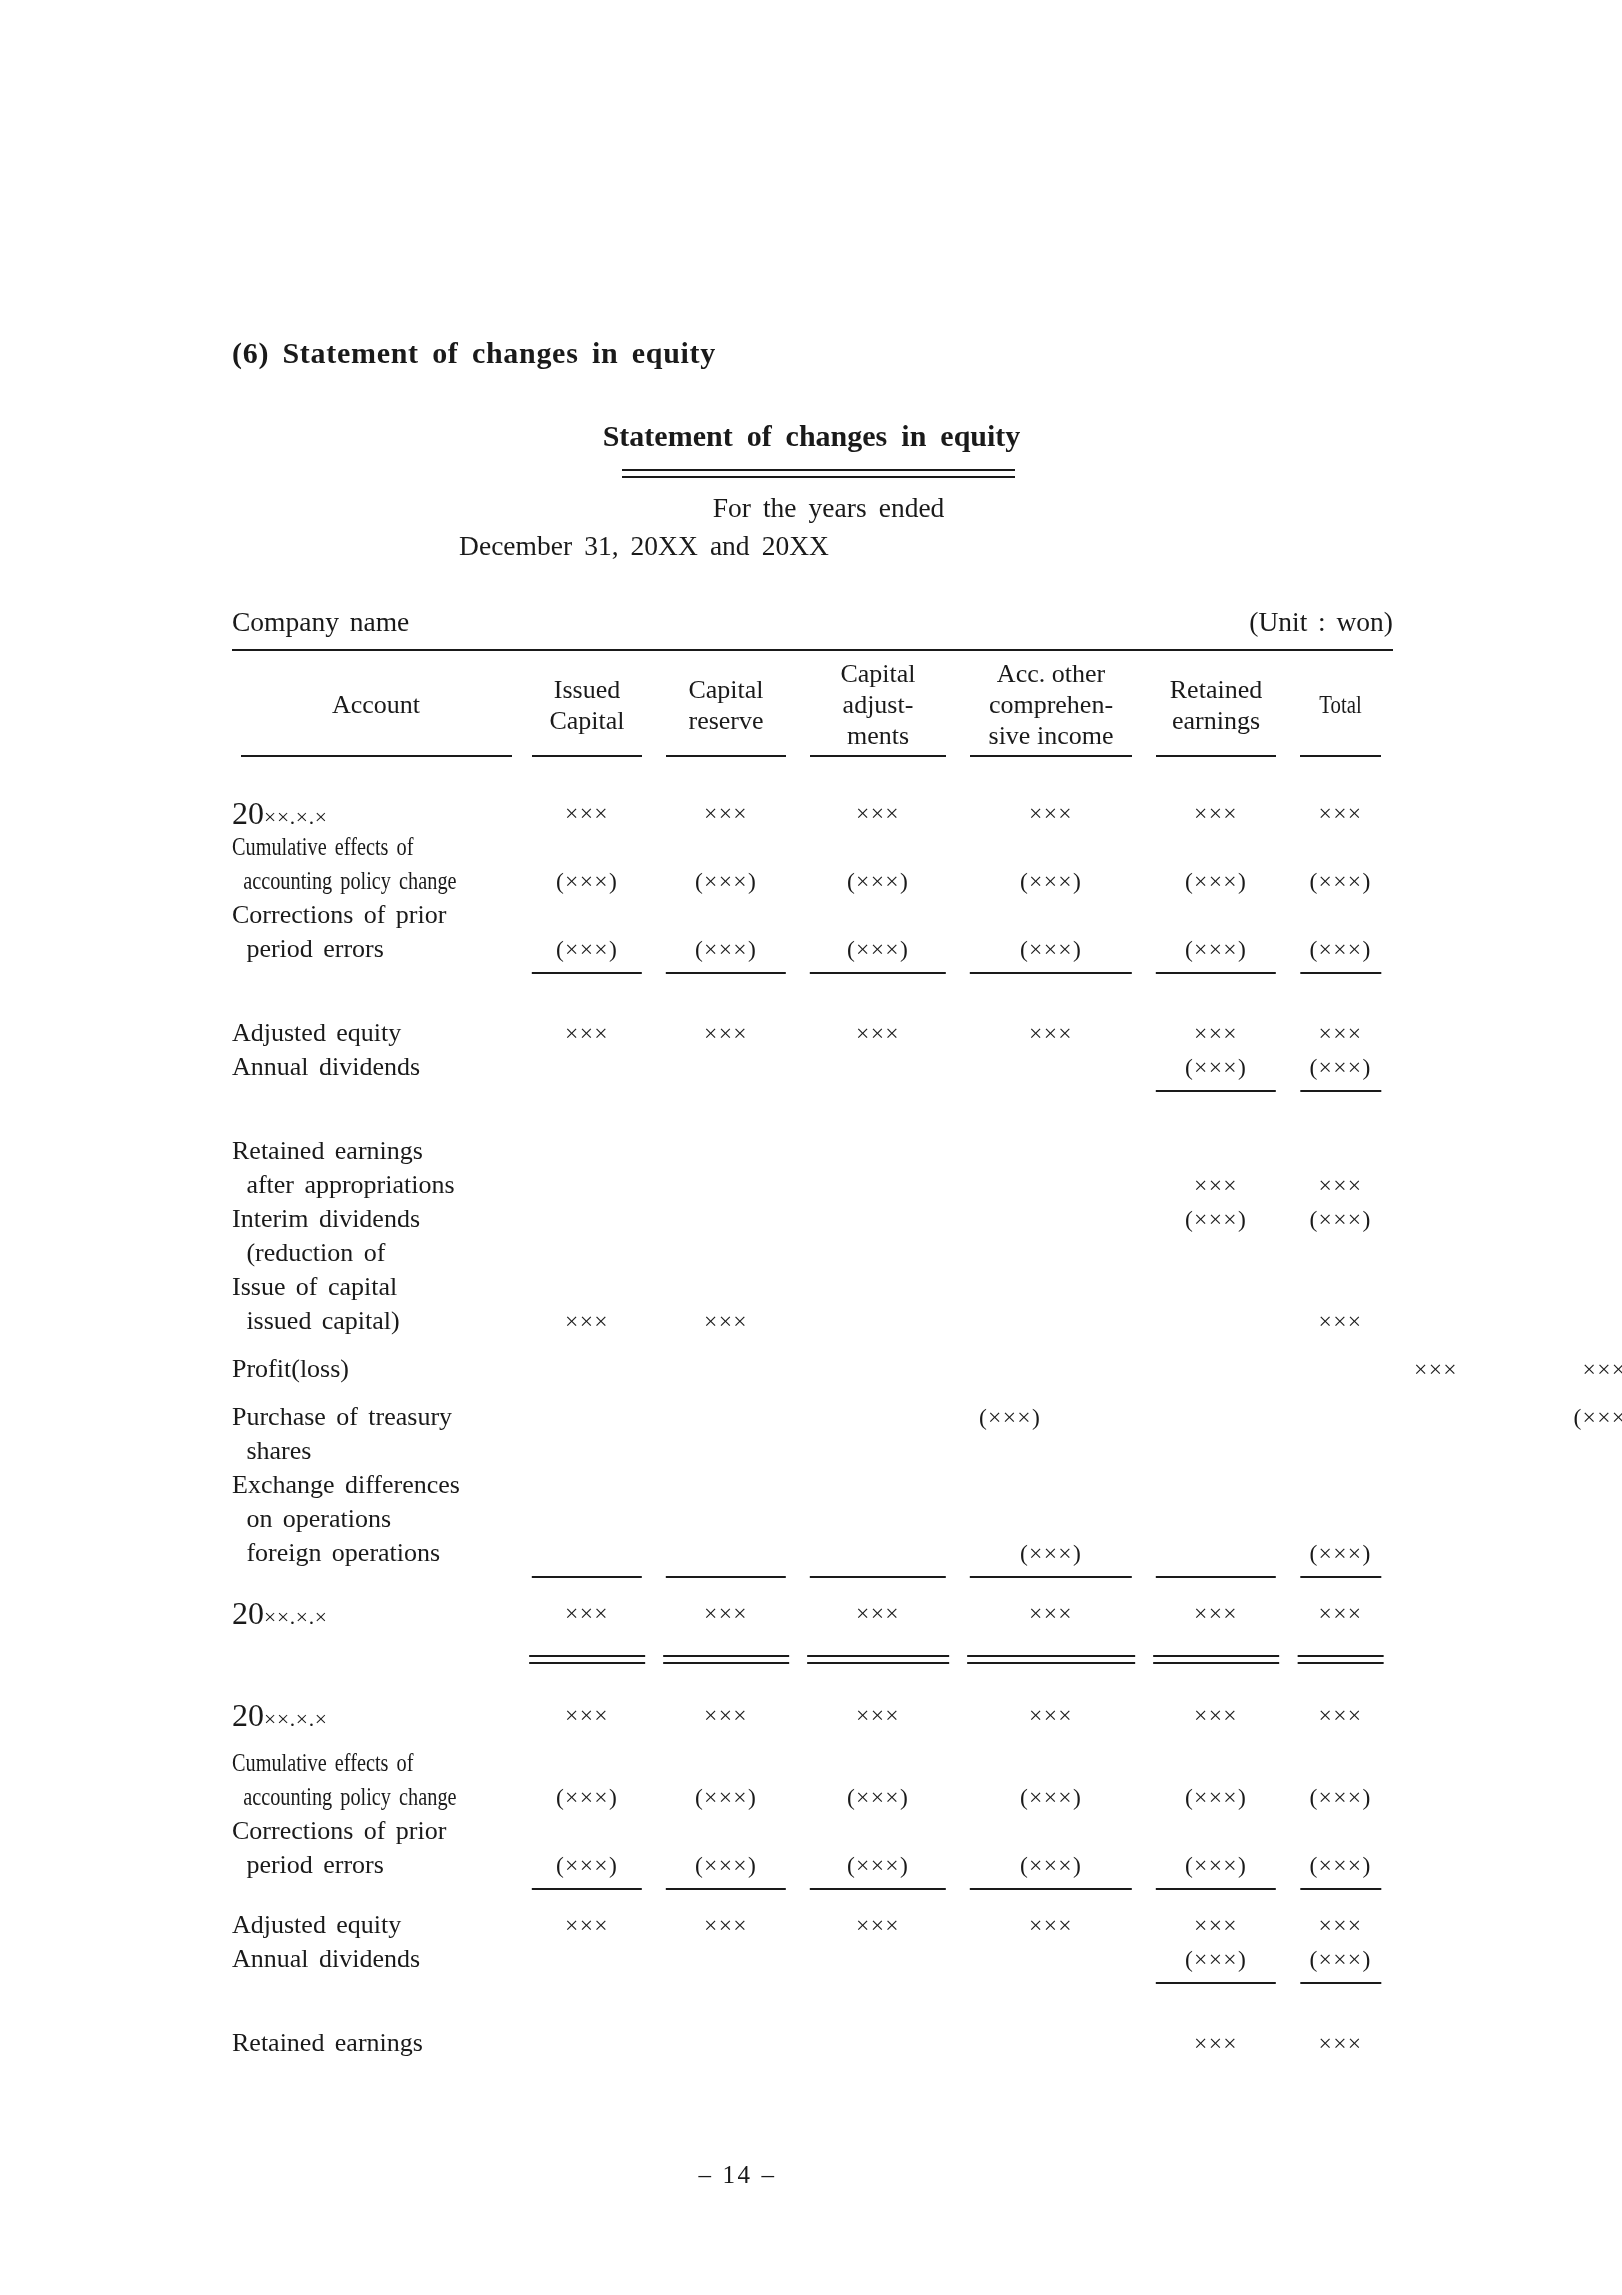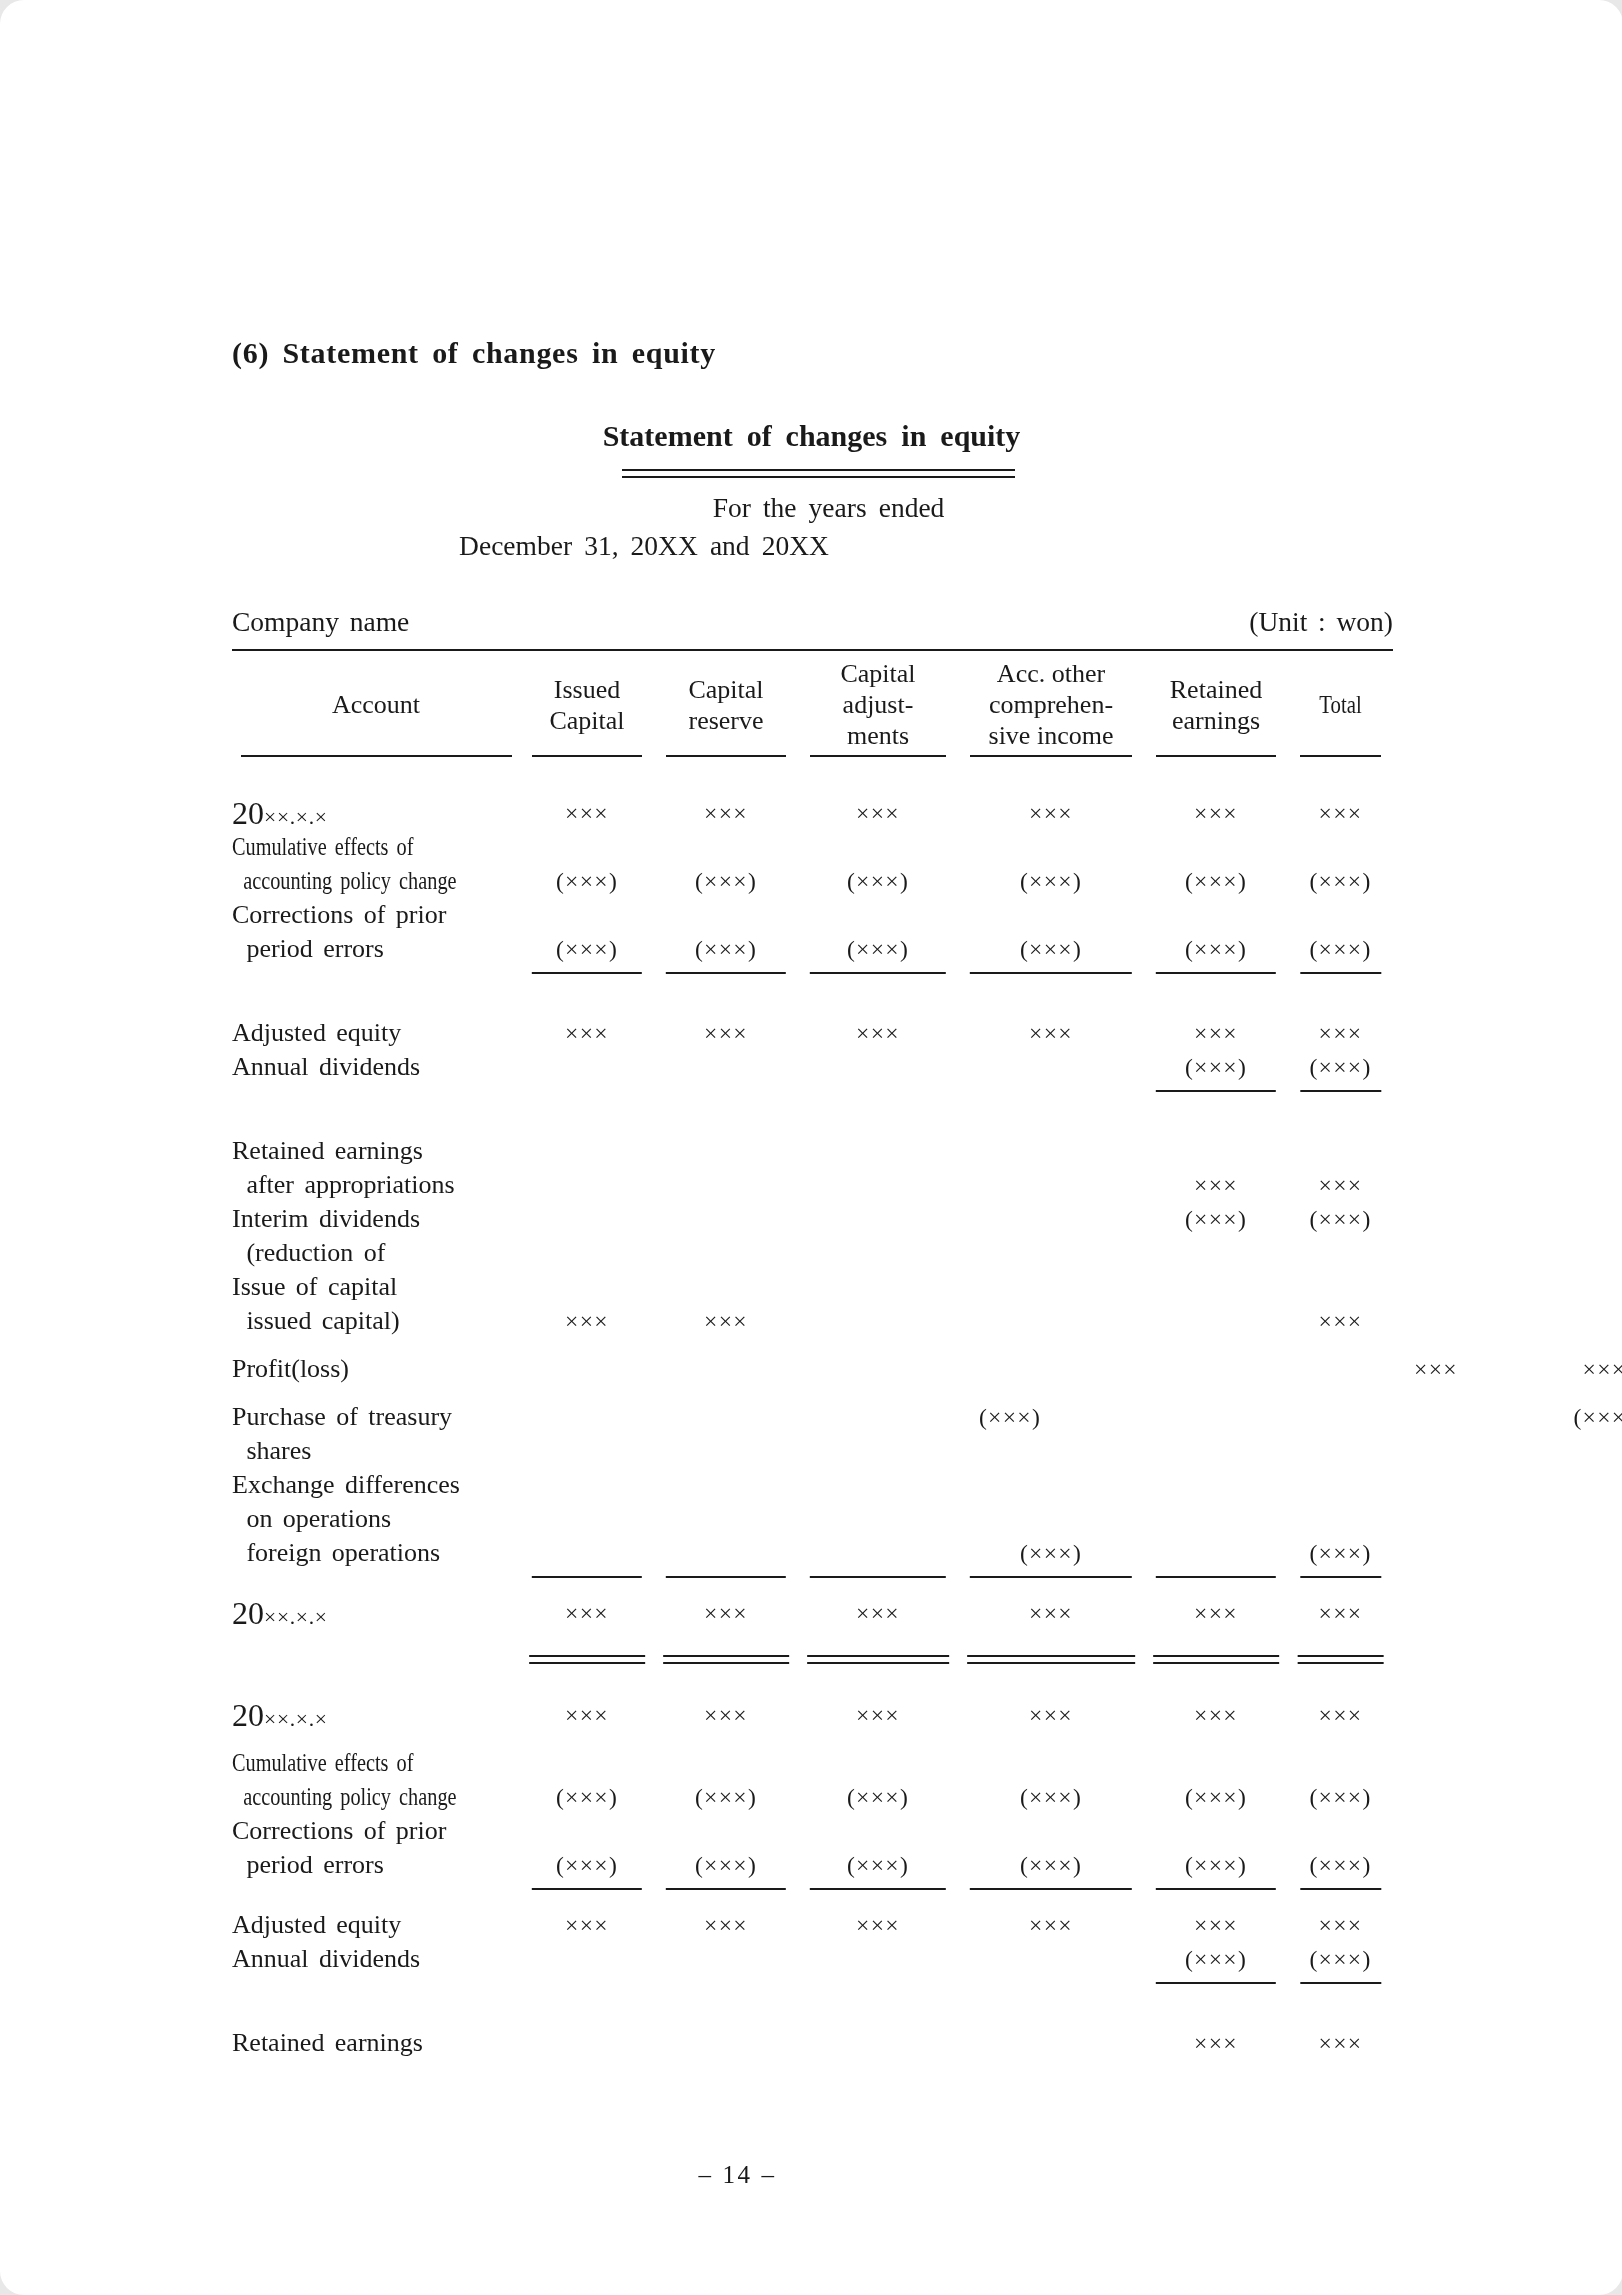--- a/index.html
+++ b/index.html
@@ -3,21 +3,20 @@
 <meta charset="utf-8">
 <style>
   html,body { margin:0; padding:0; background:#e8e8e8; }
   .page {
     position:relative;
     width:1623px; height:2295px;
     background:#ffffff;
     font-family:"Liberation Serif","DejaVu Serif",serif;
     color:#1a1a1a;
     overflow:hidden;
-    border-radius:24px;
   }
   .heading {
     position:absolute; left:232px; top:336px;
     font-size:30px; font-weight:bold; letter-spacing:0.7px;
     word-spacing:5.2px;
   }
   .title {
     position:absolute; left:0; top:419px; width:1623px;
     text-align:center; font-size:30px; font-weight:bold;
     word-spacing:6.5px;

